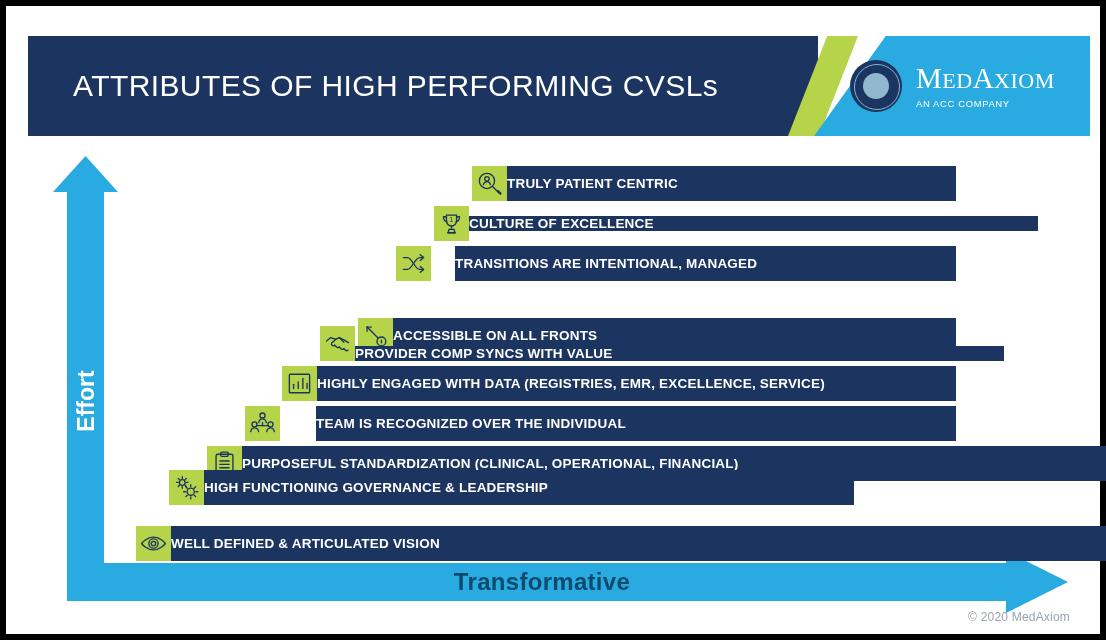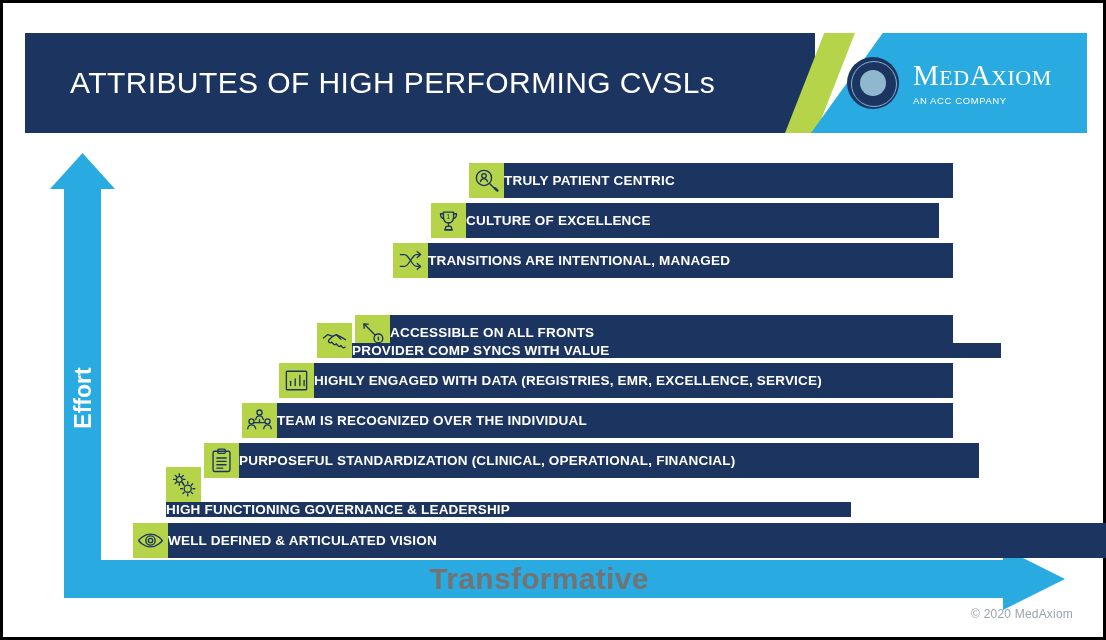--- a/index.html
+++ b/index.html
@@ -6,21 +6,21 @@
   body{
     width:1106px;height:640px;
     background:#ffffff;
     font-family:"Liberation Sans", sans-serif;
     overflow:hidden;
     position:relative;
   }
   #slide{
     position:absolute;left:0;top:0;width:1106px;height:640px;
     background:#ffffff;
-    border:3px solid #000000;
+    border:6px solid #000000;
     box-sizing:border-box;
   }
 
   
   #header{
     position:absolute;left:22px;top:30px;width:1062px;height:100px;
   }
   #header-navy{
     position:absolute;left:0;top:0;width:790px;height:100px;
     background:#1c3460;
@@ -108,21 +108,21 @@
     background:#29abe2;
   }
   #trans-head{
     position:absolute;left:1000px;top:545px;width:62px;height:62px;
     background:#29abe2;
     clip-path:polygon(0 0, 100% 50%, 0 100%);
   }
   #trans-label{
     position:absolute;left:61px;top:557px;width:950px;height:38px;
     display:flex;align-items:center;justify-content:center;
-    color:#737373;font-size:30px;font-weight:bold;
+    color:#0c4a6e;font-size:24px;font-weight:bold;
     letter-spacing:0.3px;
   }
 
   
   .step{
     position:absolute;height:35px;
     display:flex;align-items:stretch;
   }
   .step-icon{
     width:35px;height:35px;flex:0 0 auto;
@@ -190,37 +190,37 @@
               <circle cx="13" cy="10.5" r="2.6"></circle>
               <path d="M8.8 17.4c.6-2.4 2.3-3.6 4.2-3.6s3.6 1.2 4.2 3.6"></path>
               <path d="M19.6 19.6l8 8"></path>
               <path d="M26 25l3 3" stroke-width="2.6"></path>
             </svg>
           </div>
           <div class="step-bar">
             <span class="step-label">TRULY PATIENT CENTRIC</span>
           </div>
         </div>
-        <div class="step" style="left: 428px; top: 200px; width: 508px;">
+        <div class="step" style="left: 428px; top: 200px; width: 604px; align-items: center;">
           <div class="step-icon">
             <svg width="27" height="27" viewBox="0 0 32 32" fill="none" stroke="#1c3460" stroke-width="1.6" stroke-linecap="round" stroke-linejoin="round">
               <path d="M10 6h12v6.5c0 3.6-2.7 6.5-6 6.5s-6-2.9-6-6.5V6z"></path>
               <path d="M10 8H6.5c0 3.5 1.6 5.4 3.8 5.8"></path>
               <path d="M22 8h3.5c0 3.5-1.6 5.4-3.8 5.8"></path>
               <path d="M16 19v4"></path>
               <path d="M11.5 27h9"></path>
               <path d="M13 23h6l1 4h-8z"></path>
               <text x="16" y="14" font-size="8" fill="#1c3460" stroke="none" text-anchor="middle" font-family="Liberation Sans, sans-serif">1</text>
             </svg>
           </div>
           <div class="step-bar">
             <span class="step-label">CULTURE OF EXCELLENCE</span>
           </div>
         </div>
-        <div class="step" style="left: 390px; top: 240px; width: 560px;">
+        <div class="step" style="left: 390px; top: 240px; width: 560px; gap: 24px;">
           <div class="step-icon">
             <svg width="27" height="27" viewBox="0 0 32 32" fill="none" stroke="#1c3460" stroke-width="1.6" stroke-linecap="round" stroke-linejoin="round">
               <path d="M4 9h5c5 0 9 14 14 14h4"></path>
               <path d="M4 23h5c5 0 9-14 14-14h4"></path>
               <path d="M24 5.5L28 9l-4 3.5"></path>
               <path d="M24 19.5L28 23l-4 3.5"></path>
             </svg>
           </div>
           <div class="step-bar">
             <span class="step-label">TRANSITIONS ARE INTENTIONAL, MANAGED</span>
@@ -262,53 +262,53 @@
               <path d="M9 22v-5"></path>
               <path d="M14.5 22v-8"></path>
               <path d="M20 22v-12"></path>
               <path d="M25 22v-6"></path>
             </svg>
           </div>
           <div class="step-bar">
             <span class="step-label">HIGHLY ENGAGED WITH DATA (REGISTRIES, EMR, EXCELLENCE, SERVICE)</span>
           </div>
         </div>
-        <div class="step" style="left: 239px; top: 400px; width: 711px;">
+        <div class="step" style="left: 239px; top: 400px; width: 711px; gap: 36px;">
           <div class="step-icon">
             <svg width="27" height="27" viewBox="0 0 32 32" fill="none" stroke="#1c3460" stroke-width="1.6" stroke-linecap="round" stroke-linejoin="round">
               <circle cx="16" cy="6.5" r="3"></circle>
               <path d="M11.5 15c.6-3 2.3-4.4 4.5-4.4S19.9 12 20.5 15"></path>
               <circle cx="6.5" cy="17" r="3"></circle>
               <path d="M2 25.5c.6-3 2.3-4.4 4.5-4.4S10.9 22.5 11.5 25.5"></path>
               <circle cx="25.5" cy="17" r="3"></circle>
               <path d="M21 25.5c.6-3 2.3-4.4 4.5-4.4s3.9 1.4 4.5 4.4"></path>
               <path d="M16 15v3.5"></path>
               <path d="M9 18.5h14"></path>
             </svg>
           </div>
           <div class="step-bar">
             <span class="step-label">TEAM IS RECOGNIZED OVER THE INDIVIDUAL</span>
           </div>
         </div>
-        <div class="step" style="left: 201px; top: 440px; width: 775px; border-radius: 13px;">
+        <div class="step" style="left: 201px; top: 440px; width: 899px; border-radius: 13px;">
           <div class="step-icon">
             <svg width="27" height="27" viewBox="0 0 32 32" fill="none" stroke="#1c3460" stroke-width="1.6" stroke-linecap="round" stroke-linejoin="round">
               <rect x="6" y="5" width="20" height="24" rx="2"></rect>
               <rect x="11.5" y="2.5" width="9" height="5" rx="1.5"></rect>
               <path d="M10.5 13h11"></path>
               <path d="M10.5 17h11"></path>
               <path d="M10.5 21h11"></path>
               <path d="M10.5 25h7"></path>
             </svg>
           </div>
           <div class="step-bar">
             <span class="step-label">PURPOSEFUL STANDARDIZATION (CLINICAL, OPERATIONAL, FINANCIAL)</span>
           </div>
         </div>
-        <div class="step" style="left: 163px; top: 464px; width: 685px; flex-direction: column;">
+        <div class="step" style="left: 163px; top: 464px; width: 685px;">
           <div class="step-icon">
             <svg width="27" height="27" viewBox="0 0 32 32" fill="none" stroke="#1c3460" stroke-width="1.6" stroke-linecap="round" stroke-linejoin="round">
               <circle cx="11" cy="10" r="3.4"></circle>
               <path d="M11 3.2v2M11 15v2M4.2 10h2M15.8 10h2M6.2 5.2l1.4 1.4M14.4 13.4l1.4 1.4M15.8 5.2l-1.4 1.4M7.6 13.4l-1.4 1.4"></path>
               <circle cx="21" cy="21" r="4.2"></circle>
               <path d="M21 12.6v2.2M21 27.2v2.2M12.6 21h2.2M27.2 21h2.2M15.2 15.2l1.6 1.6M25.2 25.2l1.6 1.6M26.8 15.2l-1.6 1.6M16.8 25.2l-1.6 1.6"></path>
             </svg>
           </div>
           <div class="step-bar">
             <span class="step-label">HIGH FUNCTIONING GOVERNANCE &amp; LEADERSHIP</span>

